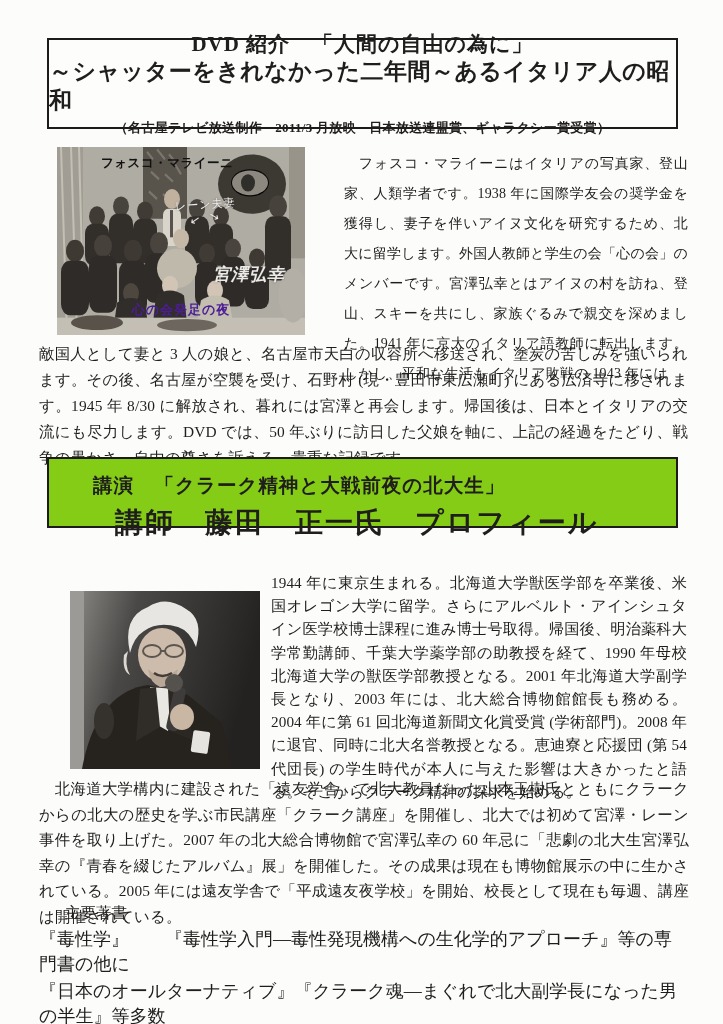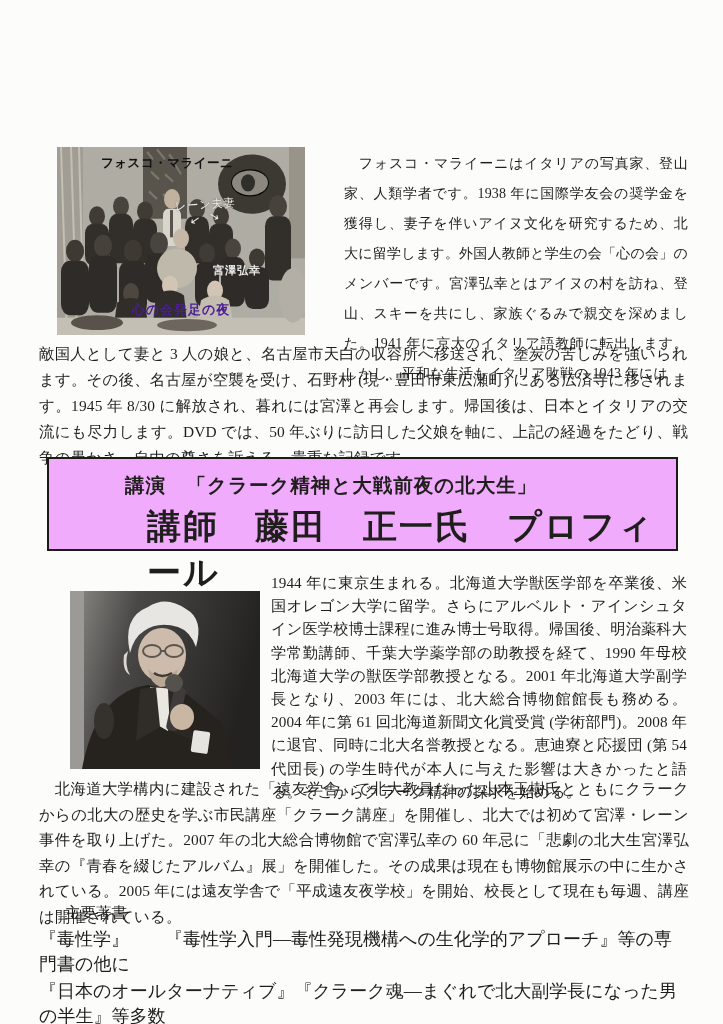--- a/index.html
+++ b/index.html
@@ -43,22 +43,23 @@
   }
   .p1-arrow{
     position:absolute;color:#f4f2ee;font-size:12px;
     font-family:"DejaVu Sans",sans-serif;text-shadow:0 0 2px rgba(60,60,60,.6);
   }
   .p1-arrow.a1{left:133px;top:66px;transform:rotate(10deg);}
   .p1-arrow.a2{left:152px;top:62px;transform:rotate(-15deg);}
   .p1-label-miyazawa{
     position:absolute;left:156px;top:116px;
     font-family:"Liberation Sans","DejaVu Sans",sans-serif;
-    font-weight:bold;font-size:11px;color:#f2f0ec;letter-spacing:1px;white-space:nowrap;
+    font-weight:bold;font-size:17px;color:#f2f0ec;letter-spacing:1px;white-space:nowrap;
     text-shadow:0 0 2px rgba(50,50,50,.7);
+    font-style:italic;
   }
   .photo1-caption{
     position:absolute;left:57px;top:301px;width:248px;
     text-align:center;
     font-family:"Liberation Sans","DejaVu Sans",sans-serif;
     font-weight:bold;font-size:13px;color:#4c1d95;letter-spacing:1px;
   }
   .photo2{
     position:absolute;left:70px;top:591px;width:190px;height:178px;
     overflow:hidden;
@@ -69,25 +70,25 @@
     font-size:14px;line-height:30px;text-align:justify;
     letter-spacing:.2px;
   }
   .dvd-full{
     position:absolute;left:39px;top:341px;width:649px;
     font-size:15.4px;line-height:26px;text-align:justify;
     letter-spacing:.2px;
   }
   
   .lecture-box{
-    position:absolute;left:47px;top:457px;width:631px;height:94px;
-    border:2px solid #1c1b19;background:#f0abfc;box-sizing:border-box;padding-left:32px;
+    position:absolute;left:47px;top:457px;width:631px;height:71px;
+    border:2px solid #1c1b19;background:#84cc16;box-sizing:border-box;
   }
   .lecture-line1{margin:13px 0 0 44px;font-size:19.5px;font-weight:bold;letter-spacing:1px;}
-  .lecture-line2{margin:5px 16px 0 66px;font-size:34px;font-weight:bold;letter-spacing:2px;}
+  .lecture-line2{margin:5px 16px 0 66px;font-size:28px;font-weight:bold;letter-spacing:2px;}
   
   .profile-col{
     position:absolute;left:271px;top:571px;width:416px;
     font-size:15.2px;line-height:23.2px;text-align:justify;
     letter-spacing:.1px;
   }
   .profile-full{
     position:absolute;left:39px;top:776px;width:650px;
     font-size:15.4px;line-height:25.6px;text-align:justify;
     letter-spacing:.2px;
@@ -95,20 +96,25 @@
   
   .books{position:absolute;left:39px;top:903px;width:650px;}
   .books-heading{margin-left:26px;font-size:15.5px;font-weight:500;}
   .books-line{font-size:18px;line-height:24.5px;margin-top:3px;}
 </style>
 </head>
 <body>
 
 <div class="page">
 
+  <div class="title-box">
+    <div class="title-line1">DVD 紹介　「人間の自由の為に」</div>
+    <div class="title-line2">～シャッターをきれなかった二年間～あるイタリア人の昭和</div>
+    <div class="title-line3">（名古屋テレビ放送制作　2011/3 月放映　日本放送連盟賞、ギャラクシー賞受賞）</div>
+  </div>
 
   <div class="photo1">
     <svg viewBox="0 0 248 152" preserveAspectRatio="none">
       <rect x="0" y="0" width="248" height="152" fill="#b2aea5"></rect>
       <rect x="0" y="0" width="26" height="152" fill="#a49f95"></rect>
       <path d="M4,0 L10,152 M14,0 L20,152 M22,0 L26,120" stroke="#c6c2b8" stroke-width="2" fill="none"></path>
       <rect x="86" y="0" width="44" height="58" fill="#565249"></rect>
       <path d="M90,4 l6,6 M100,2 l8,8 M112,6 l6,6 M94,20 l8,6 M108,22 l8,6 M118,14 l6,8 M92,36 l8,6 M106,38 l8,6" stroke="#7b766c" stroke-width="2"></path>
       <ellipse cx="195" cy="30" rx="34" ry="24" fill="#38352f"></ellipse>
       <ellipse cx="193" cy="29" rx="19" ry="11" fill="#8d8necessary"></ellipse>

